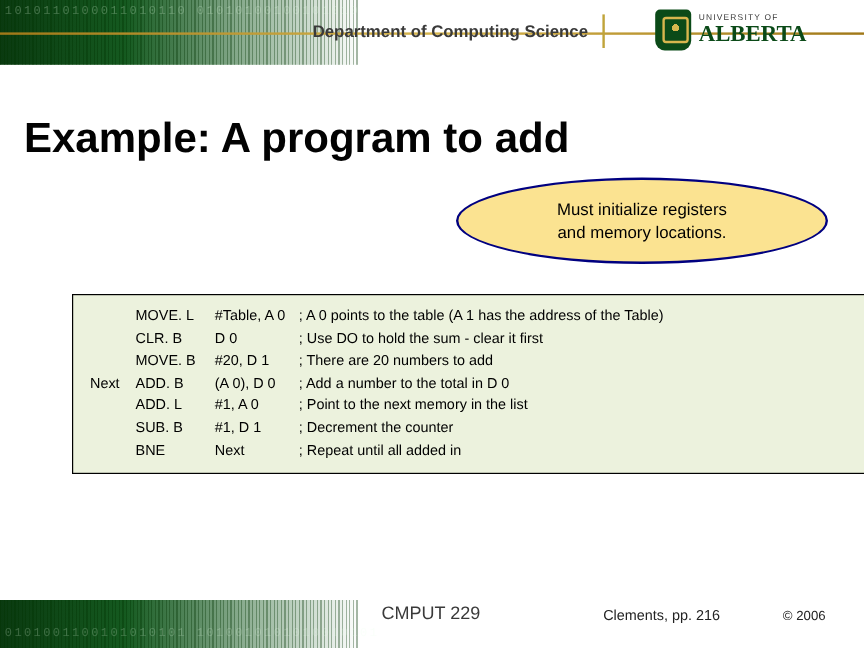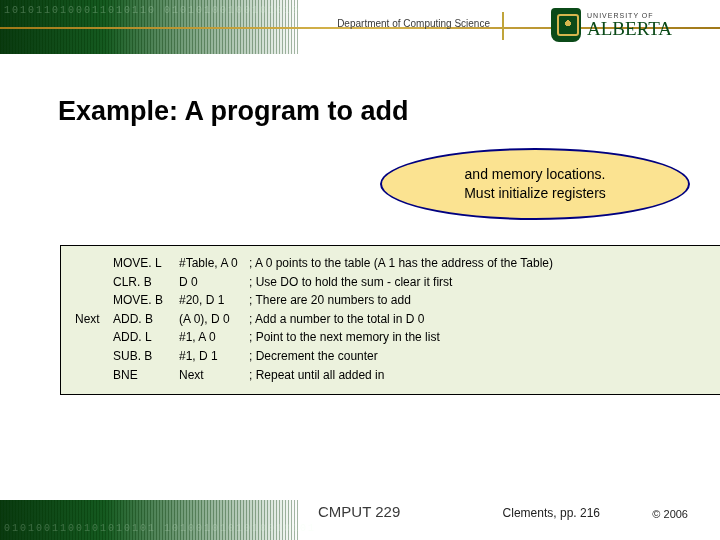--- a/index.html
+++ b/index.html
@@ -45,22 +45,22 @@
   .header-line {
     position: absolute;
     top: 27px; left: 0;
     width: 100%;
     height: 2px;
     background: linear-gradient(to right, #a07818 0%, #d7b64e 50%, #a07818 100%);
   }
   .dept {
     position: absolute;
     top: 18px; right: 230px;
-    font-size: 10px;
-    font-weight: normal;
+    font-size: 14px;
+    font-weight: bold;
     color: #3a3a3a;
   }
   .sep-bar {
     position: absolute;
     top: 12px; right: 216px;
     width: 2px;
     height: 28px;
     background: #c0a43a;
   }
   .ua-logo {
@@ -90,33 +90,32 @@
     flex-direction: column;
     line-height: 1;
   }
   .ua-top {
     font-size: 7px;
     letter-spacing: 1px;
     color: #3a3a3a;
   }
   .ua-bot {
     font-size: 19px;
-    font-weight: 400;
+    font-weight: 700;
     color: #0b4a18;
     font-family: Georgia, serif;
   }
 
   
   .slide-title {
     position: absolute;
     top: 96px; left: 20px;
-    font-size: 27px;
+    font-size: 35px;
     font-weight: bold;
     color: #020202;
-    margin-left: 38px;
   }
 
   
   .callout {
     position: absolute;
     top: 148px; left: 380px;
     width: 310px; height: 72px;
     border: 2px solid #000080;
     border-radius: 50%;
     background: #FBE391;
@@ -211,22 +210,22 @@
     <div class="ua-text">
       <span class="ua-top">UNIVERSITY OF</span>
       <span class="ua-bot">ALBERTA</span>
     </div>
   </div>
 </div>
 
 <div class="slide-title">Example: A program to add</div>
 
 <div class="callout">
+  <span>Must initialize registers</span>
   <span>and memory locations.</span>
-  <span>Must initialize registers</span>
 </div>
 
 <div class="code-panel">
   <div class="code-row">
     <span class="col-label"></span>
     <span class="col-op">MOVE. L</span>
     <span class="col-arg"><span>#Table, </span><span class="arg-bold">A 0</span></span>
     <span class="col-cmt">; A 0 points to the table (A 1 has the address of the Table)</span>
   </div>
   <div class="code-row">

